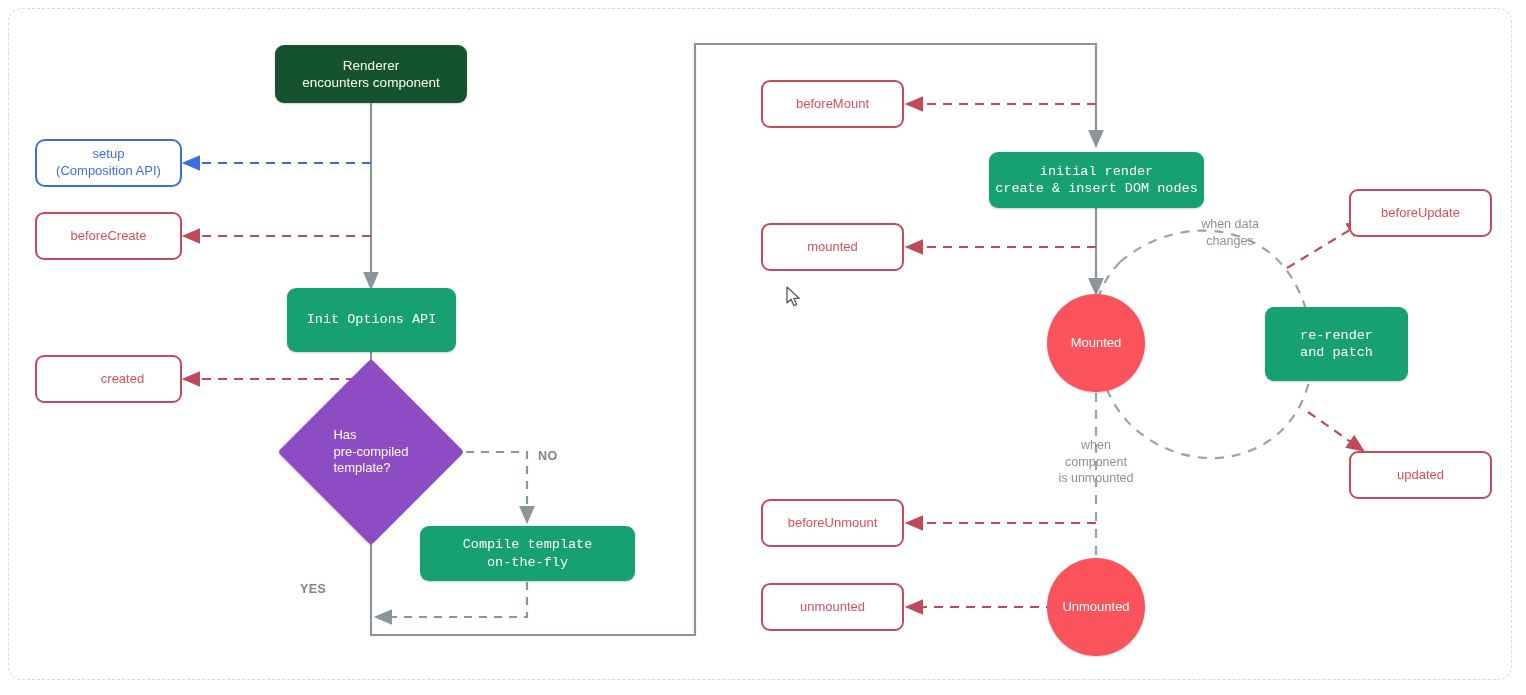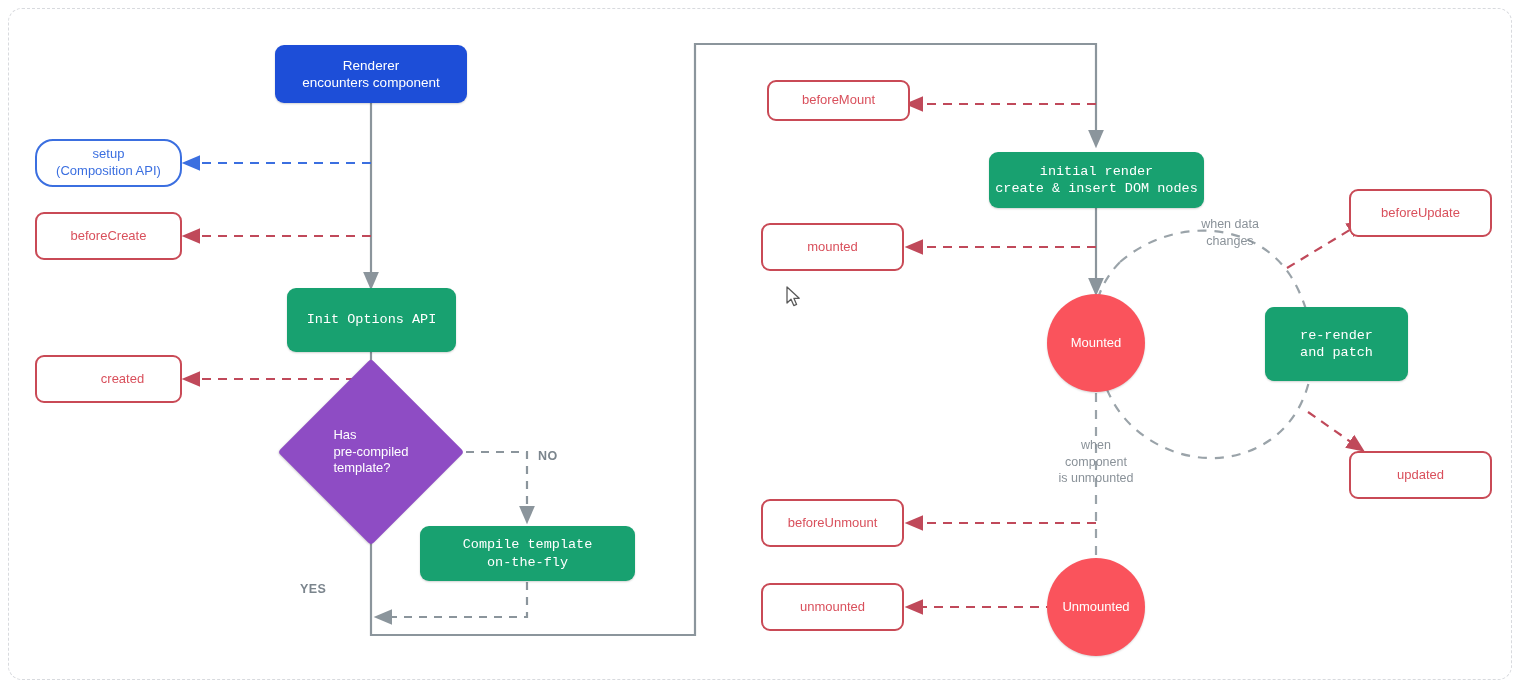--- a/index.html
+++ b/index.html
@@ -38,41 +38,41 @@
     box-sizing: border-box;
     display: flex;
     align-items: center;
     justify-content: center;
     text-align: center;
     line-height: 1.28;
     white-space: pre-line;
   }
   
   .n-blue {
-    background: #1d4ed8;
+    background: #14532d;
     color: #ffffff;
     border-radius: 9px;
     font-size: 13.5px;
     box-shadow: 0 1px 2px rgba(0,0,0,0.18);
   }
   
   .n-green {
     background: #18a170;
     color: #ffffff;
     border-radius: 9px;
     font-size: 13.5px;
     box-shadow: 0 1px 2px rgba(0,0,0,0.18);
     font-family: Liberation Mono, monospace;
   }
   
   .n-hollow-blue {
     background: #ffffff;
     color: #3b6fe0;
     border: 2px solid #3b6fe0;
-    border-radius: 18px;
+    border-radius: 10px;
     font-size: 13px;
   }
   
   .n-hollow-red {
     background: #ffffff;
     color: #d9505c;
     border: 2px solid #c94a56;
     border-radius: 9px;
     font-size: 13px;
   }
@@ -247,21 +247,21 @@
 template?</div>
   </div>
 
   <div class="node n-green" style="left:420px; top:526px; width:215px; height:55px;">Compile template
 on-the-fly</div>
 
   <div class="edge-label strong" style="left:538px; top:448px; width:40px; text-align:left;">NO</div>
 
   <div class="edge-label strong" style="left:300px; top:581px; width:44px; text-align:left;">YES</div>
 
-  <div class="node n-hollow-red" style="left:761px; top:80px; width:143px; height:41px;margin-left:6px;">beforeMount</div>
+  <div class="node n-hollow-red" style="left:761px; top:80px; width:143px; height:48px;">beforeMount</div>
 
   <div class="node n-green" style="left:989px; top:152px; width:215px; height:56px;">initial render
 create &amp; insert DOM nodes</div>
 
   <div class="node n-hollow-red" style="left:761px; top:223px; width:143px; height:48px;">mounted</div>
 
   <div class="node n-circle" style="left:1047px; top:294px; width:98px; height:98px;">Mounted</div>
 
   <div class="edge-label" style="left:1178px; top:216px; width:104px;">when data
 changes</div>

